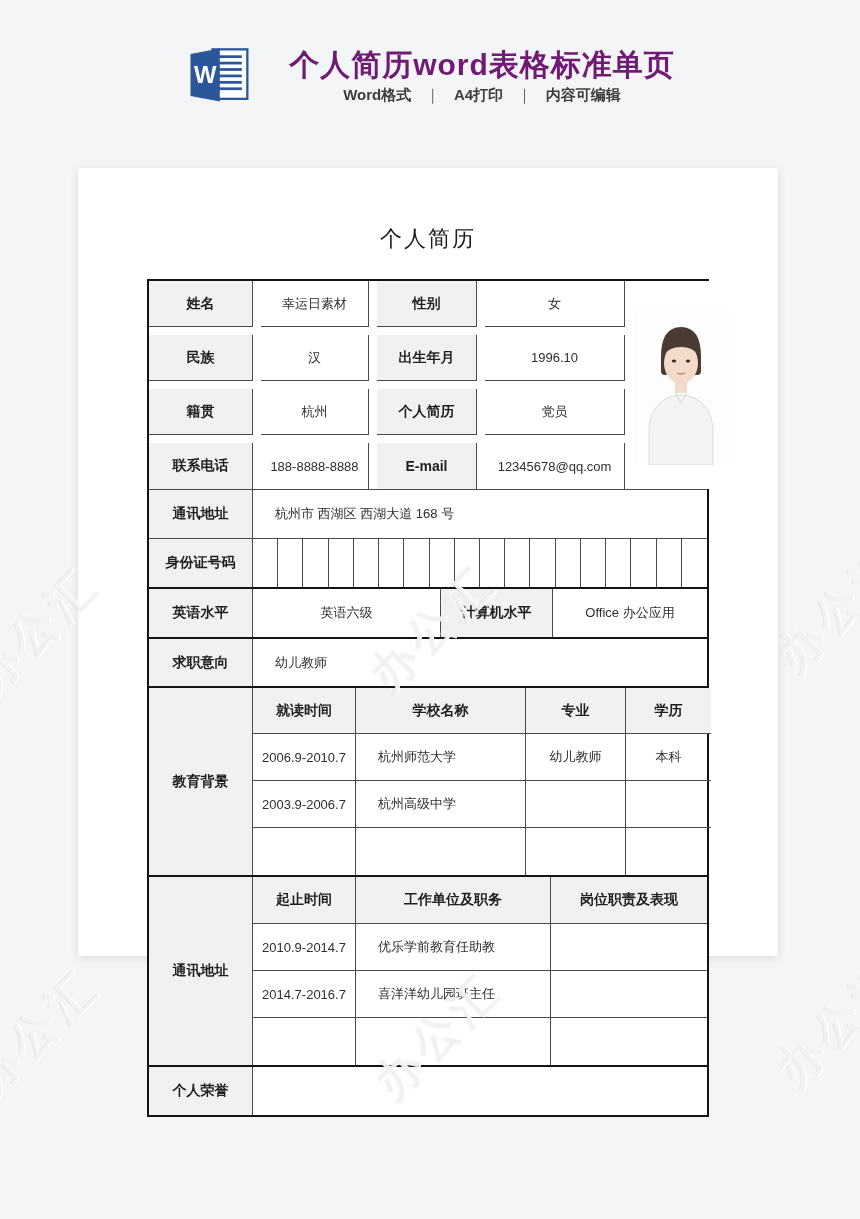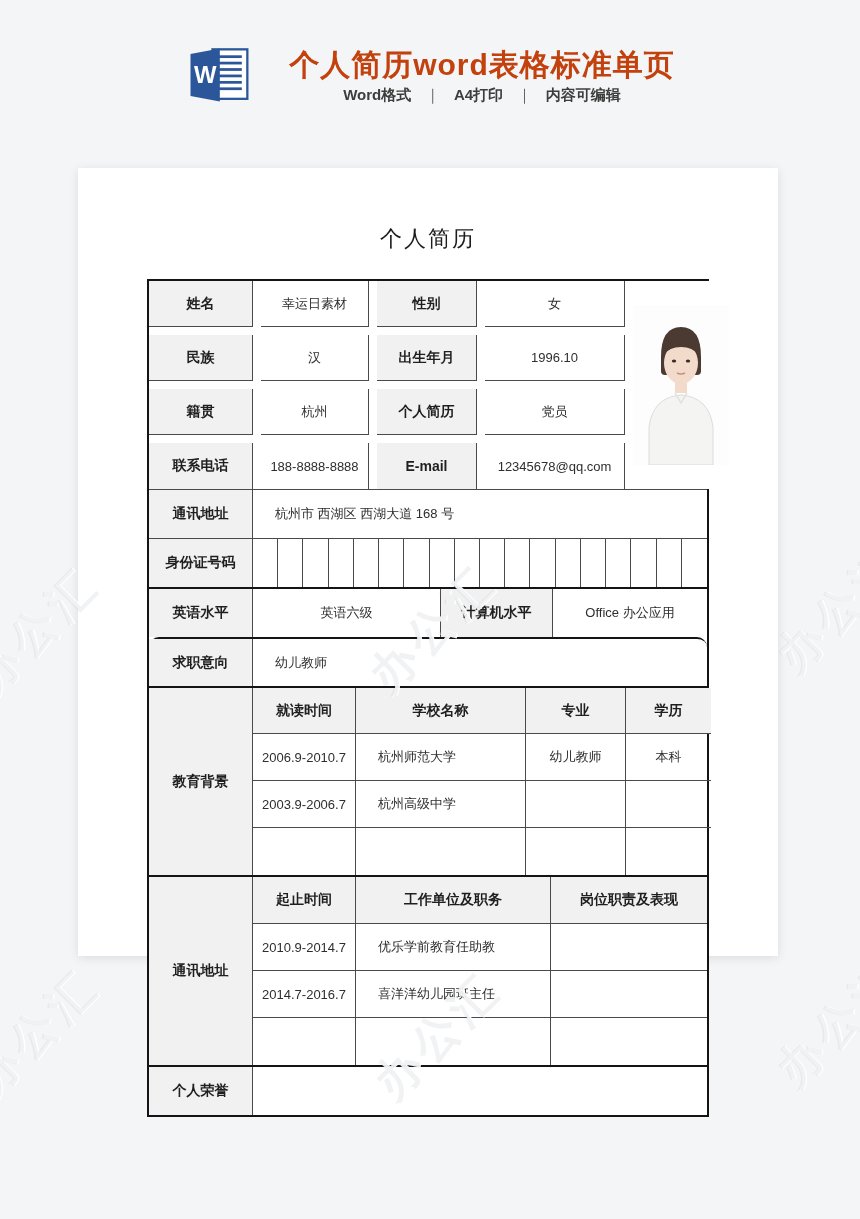--- a/index.html
+++ b/index.html
@@ -7,21 +7,21 @@
   body {
     position:relative;
     background:#f4f5f6;
     overflow:hidden;
     font-family:"Liberation Sans","DejaVu Sans",sans-serif;
   }
 
   
   .banner { padding-top:44px; display:flex; justify-content:center; align-items:center; gap:38px; }
   .banner-text { display:flex; flex-direction:column; align-items:center; }
-  .banner-title { font-size:30px; font-weight:bold; color:#c2410c; letter-spacing:1px; }
+  .banner-title { font-size:30px; font-weight:bold; color:#701a75; letter-spacing:1px; }
   .banner-sub { font-size:15px; font-weight:bold; color:#3d3d3d; display:flex; align-items:center; gap:14px; }
   .banner-sub .sep { color:#555; font-weight:normal; }
 
   
   .page {
     position:absolute; left:78px; top:168px; width:700px; height:788px;
     background:#ffffff; box-shadow:0 2px 10px rgba(0,0,0,0.10);
   }
   .resume-title { text-align:center; padding-top:56px; font-size:22px; font-weight:500; color:#1c1c1c; letter-spacing:2px; }
 
@@ -37,21 +37,21 @@
   .br { border-right:1px solid #4a4a4a; }
   .bb { border-bottom:1px solid #4a4a4a; }
 
   .sec-top { display:grid; grid-template-columns:104px 108px 100px 140px 1fr; grid-auto-rows:46px; }
   .photo-cell { grid-column:5; grid-row:1 / span 4; display:flex; align-items:center; justify-content:center; background:#fff; }
   .photo-cell svg { width:96px; height:160px; }
 
   .sec-row { display:grid; grid-auto-rows:48px; }
   .cols-address { grid-template-columns:104px 1fr; }
   .cols-skills  { grid-template-columns:104px 188px 112px 1fr; }
-  .cols-obj     { grid-template-columns:104px 1fr; grid-auto-rows:47px;border-radius:10px; }
+  .cols-obj     { grid-template-columns:104px 1fr; grid-auto-rows:47px; }
 
   .id-row { display:grid; grid-template-columns:104px 1fr; grid-auto-rows:48px; }
   .id-cells { display:grid; grid-template-columns:repeat(18,1fr); }
   .id-cell { border-right:1px solid #4a4a4a; }
   .id-cell:last-child { border-right:none; }
 
   .sec-edu { display:grid; grid-template-columns:104px 103px 170px 100px 85px; grid-template-rows:46px 47px 47px 47px; }
   .sec-work { display:grid; grid-template-columns:104px 103px 195px 1fr; grid-template-rows:47px 47px 47px 47px; }
   .span4 { grid-row:1 / span 4; grid-column:1; }
 

